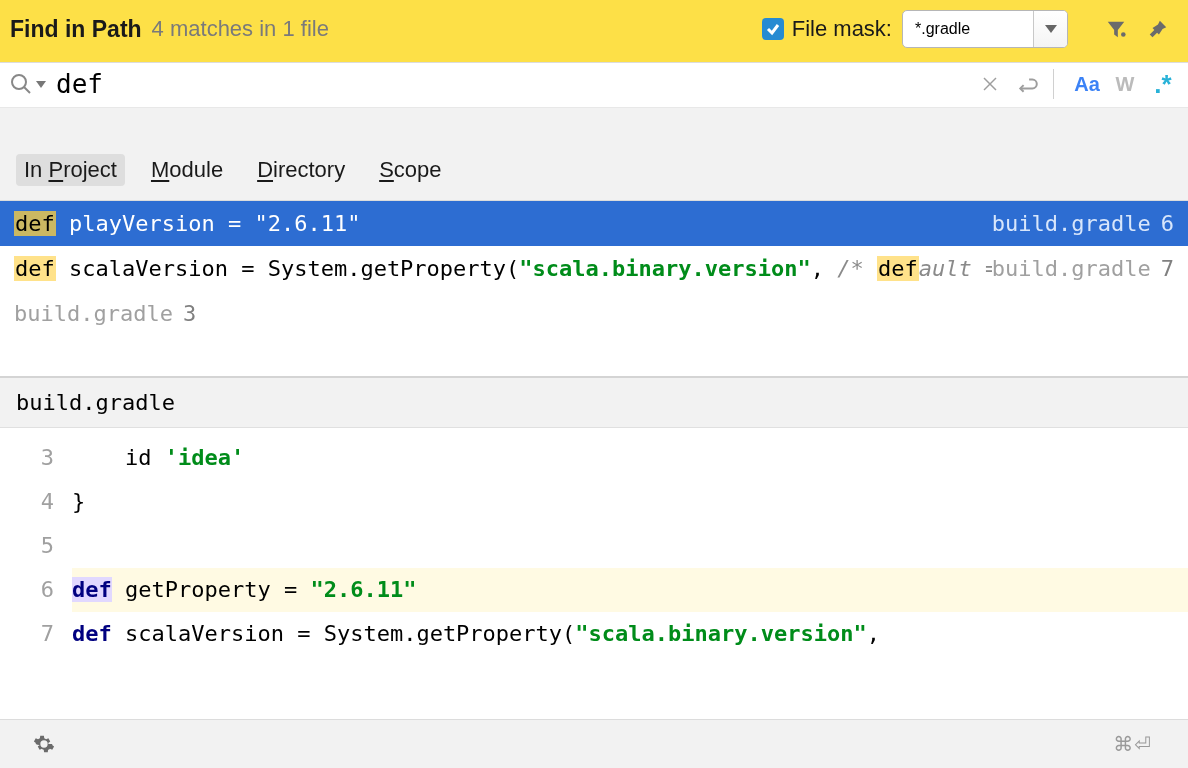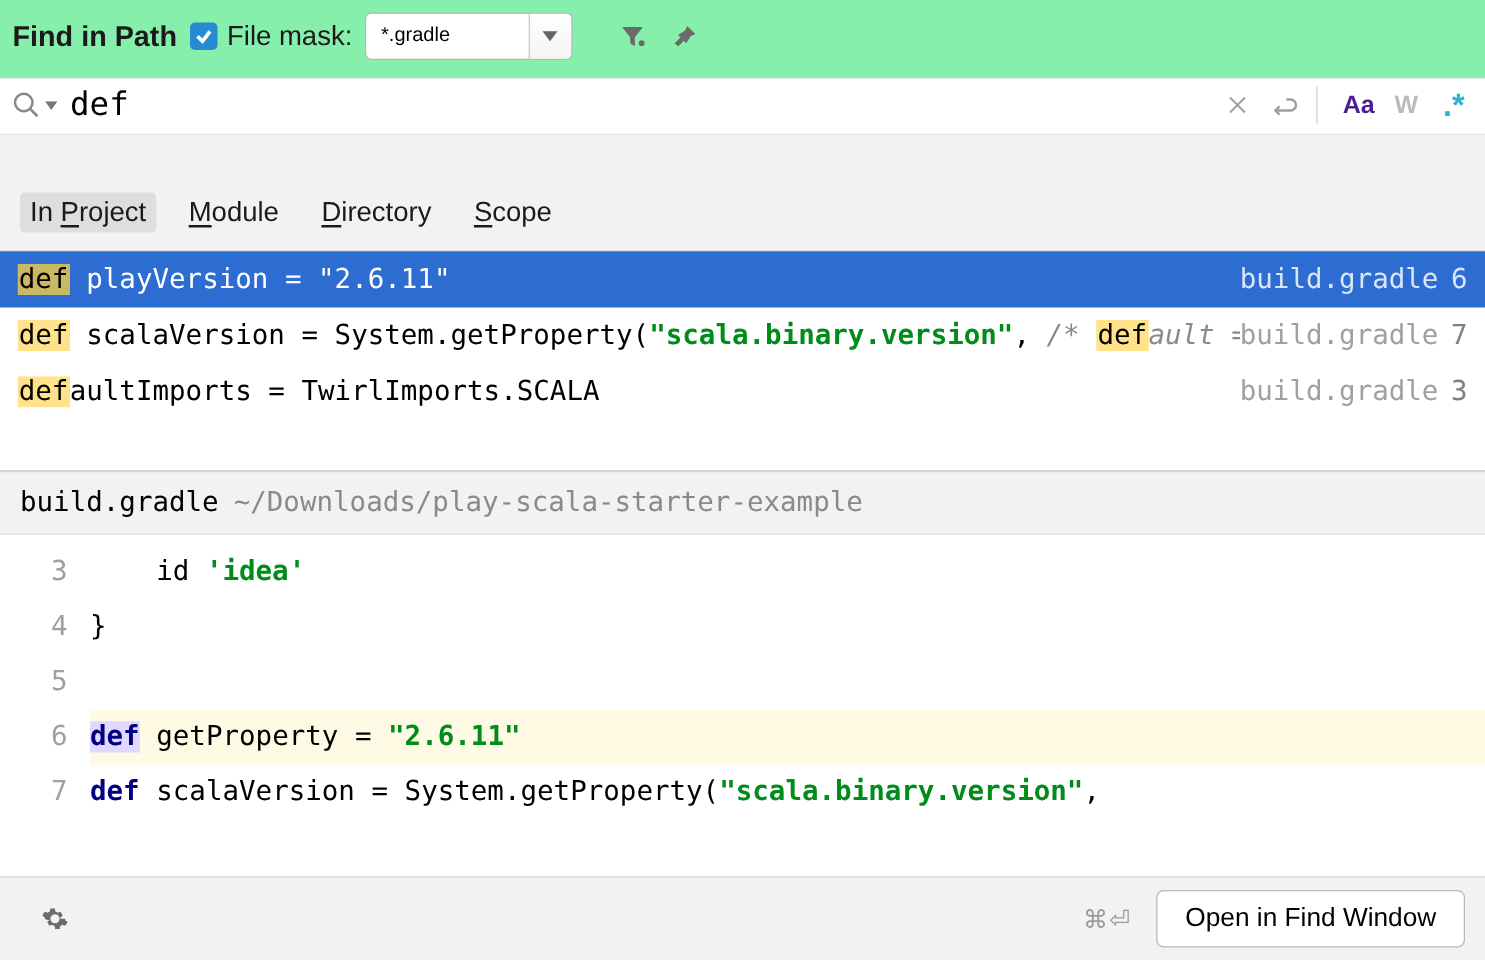--- a/index.html
+++ b/index.html
@@ -1,17 +1,17 @@
 <!DOCTYPE html>
 <html><head>
 <meta charset="utf-8">
 <style>
 * { box-sizing: border-box; margin: 0; padding: 0; }
 body { font-family: -apple-system, "Helvetica Neue", Arial, sans-serif; font-size: 15px; background: #fff; width: 1188px; height: 768px; overflow: hidden; display: flex; flex-direction: column; }
-.header { display: flex; align-items: center; padding: 10px 16px 14px 10px; background: #86efac; border-bottom: 1px solid #dcdcdc; }
+.header { display: flex; align-items: center; padding: 10px 16px 14px 10px; background: #fde047; border-bottom: 1px solid #dcdcdc; }
 .title { font-size: 23px; font-weight: 700; color: #1a1a1a; margin-right: 10px; }
 .subtitle { font-size: 22px; color: #7a7a7a; flex: 1; }
 .filemask-check { width: 22px; height: 22px; background: #268bd2; border-radius: 4px; display: inline-flex; align-items: center; justify-content: center; margin-right: 8px; }
 .filemask-check svg { width: 16px; height: 16px; stroke: #fff; stroke-width: 3; fill: none; }
 .filemask-label { font-size: 22px; color: #1a1a1a; margin-right: 10px; text-align: right; }
 .filemask-field { display: flex; align-items: center; height: 38px; border: 1px solid #b6b6b6; border-radius: 5px; background: #fff; overflow: hidden; margin-right: 20px; }
 .filemask-input { font-size: 16px; padding: 4px 12px; width: 130px; border: none; outline: none; font-family:Liberation Sans, sans-serif; }
 .filemask-caret { width: 34px; height: 100%; display: flex; align-items: center; justify-content: center; border-left: 1px solid #c8c8c8; background: linear-gradient(#fff,#f4f4f4); }
 .filemask-caret svg { width: 14px; height: 10px; fill: #666; }
 .hdr-icon { width: 28px; height: 28px; display: inline-flex; align-items: center; justify-content: center; margin-left: 14px; }
@@ -57,20 +57,21 @@
 .gear { color: #6b6b6b; }
 .bottom-spacer { flex: 1; }
 .shortcut { color: #9a9a9a; font-size: 20px; margin-right: 20px; letter-spacing: 1px;}
 .open-btn { background: #fff; border: 1px solid #b8b8b8; border-radius: 6px; padding: 10px 22px; font-size: 21px; }
 </style>
 </head>
 <body>
 
 <div class="header">
   <span class="title">Find in Path</span>
+  <span class="subtitle">4 matches in 1 file</span>
   <span class="filemask-check">
     <svg viewBox="0 0 16 16">
         <polyline points="3,8 7,12 13,4"></polyline>
       </svg>
   </span>
   <span class="filemask-label">File mask:</span>
   <span class="filemask-field">
     <input class="filemask-input" value="*.gradle" style="">
     <span class="filemask-caret">
       <svg viewBox="0 0 14 10">
@@ -110,21 +111,21 @@
         <line x1="14" y1="2" x2="2" y2="14"></line>
       </svg>
   </span>
   <span class="sr-icon">
     <svg viewBox="0 0 20 16" width="22" height="18" fill="none" stroke="#9e9e9e" stroke-width="1.8">
         <path d="M3 12 L14 12 A4 4 0 0 0 14 4 L11 4"></path>
         <polyline points="6,9 3,12 6,15"></polyline>
       </svg>
   </span>
   <span class="sr-sep"></span>
-  <span class="sr-icon sr-flag" style="color:#4c1d95">Aa</span>
+  <span class="sr-icon sr-flag" style="color:#3b82f6">Aa</span>
   <span class="sr-icon sr-flag" style="color:#bbb">W</span>
   <span class="sr-icon sr-star">.*</span>
 </div>
 
 <div class="scope-tabs">
   <span class="scope-tab active">In <span class="u">P</span>roject</span>
   <span class="scope-tab"><span class="u">M</span>odule</span>
   <span class="scope-tab"><span class="u">D</span>irectory</span>
   <span class="scope-tab"><span class="u">S</span>cope</span>
 </div>
@@ -134,30 +135,28 @@
       <span class="result-code"><span class="hl-sel">def</span> playVersion = "2.6.11"</span>
       <span class="result-file">build.gradle</span>
       <span class="result-line">6</span>
     </div>
     <div class="result-row">
       <span class="result-code"><span class="hl">def</span><span> scalaVersion = System.getProperty(</span><span class="str">"scala.binary.version"</span><span>, </span><span class="cmt">/* </span><span class="hl">def</span><span class="cmt">ault = */</span></span>
       <span class="result-file">build.gradle</span>
       <span class="result-line">7</span>
     </div>
     <div class="result-row">
-      <span class="result-code"><span class="hl">def</span>aultImports = TwirlImports.SCALA</span>
       <span class="result-file">build.gradle</span>
       <span class="result-line">3</span>
     </div>
   </div>
 
 <div class="preview">
   <div class="preview-head">
     <span class="preview-file">build.gradle</span>
-    <span class="preview-path">~/Downloads/play-scala-starter-example</span>
   </div>
   <div class="editor">
     <div class="gutter" id="gutter">
         <div>3</div>
         <div>4</div>
         <div>5</div>
         <div>6</div>
         <div>7</div>
       </div>
     <div class="code" id="code">
@@ -171,14 +170,13 @@
 </div>
 
 <div class="bottom">
   <span class="hdr-icon gear">
     <svg viewBox="0 0 24 24" fill="#6b6b6b">
         <path d="M12 8a4 4 0 1 0 0 8 4 4 0 0 0 0-8zm9 4a7 7 0 0 1-.1 1.2l2.1 1.6-2 3.4-2.5-1a7 7 0 0 1-2 1.2l-.4 2.6h-4l-.4-2.6a7 7 0 0 1-2-1.2l-2.5 1-2-3.4 2.1-1.6A7 7 0 0 1 3 12a7 7 0 0 1 .1-1.2L1 9.2l2-3.4 2.5 1a7 7 0 0 1 2-1.2L7.9 3h4l.4 2.6a7 7 0 0 1 2 1.2l2.5-1 2 3.4-2.1 1.6c.1.4.1.8.1 1.2z"></path>
       </svg>
   </span>
   <span class="bottom-spacer"></span>
   <span class="shortcut">⌘⏎</span>
-  <button class="open-btn">Open in Find Window</button>
 </div>
 
 </body></html>

